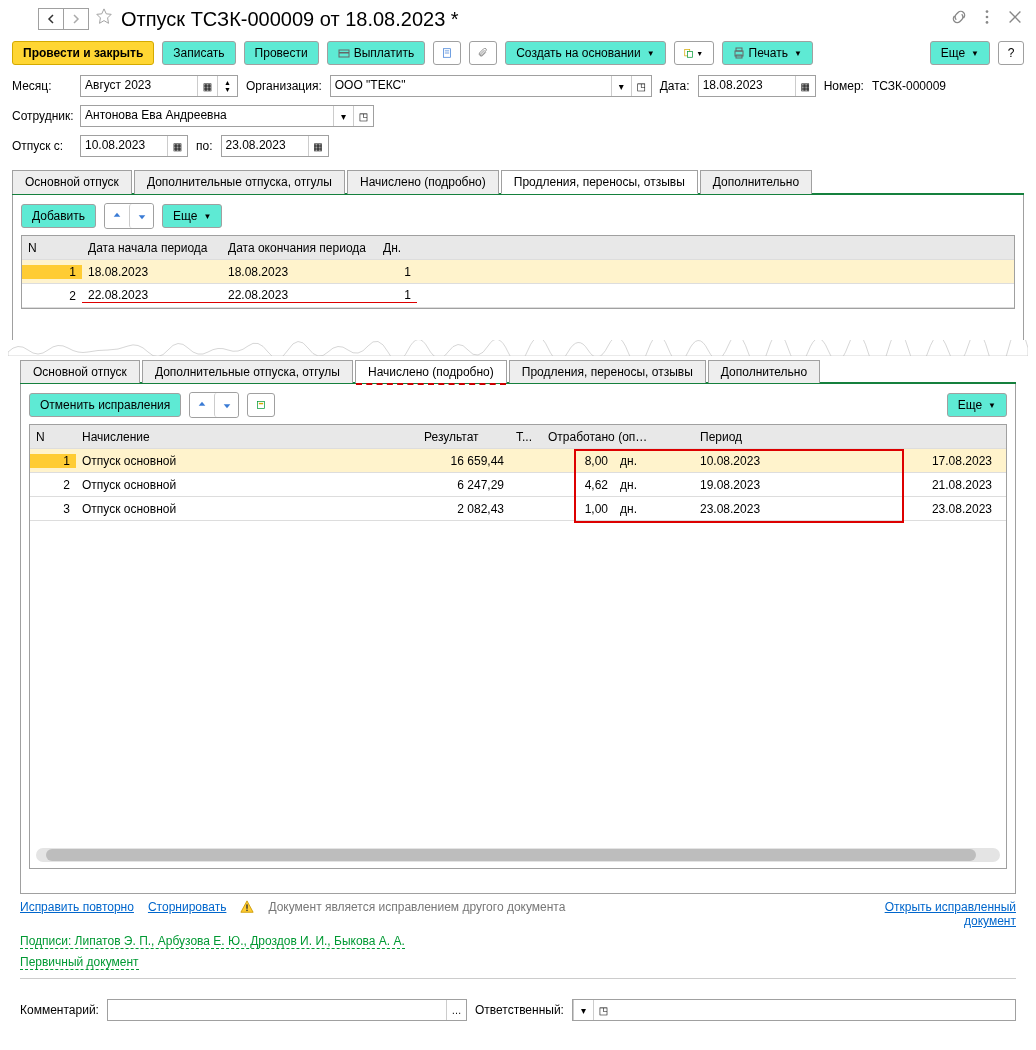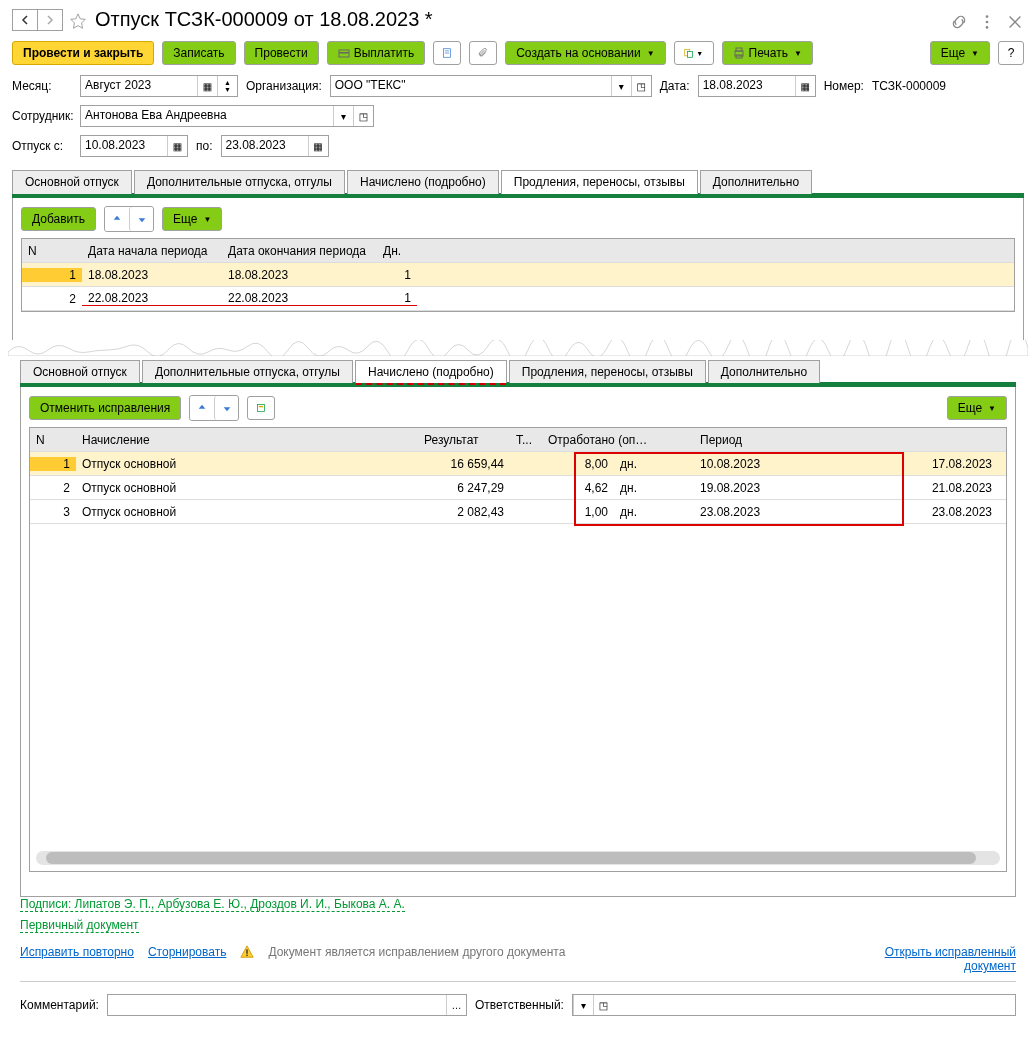--- a/index.html
+++ b/index.html
@@ -1,37 +1,37 @@
 <!DOCTYPE html>
 <html><head>
 <meta charset="utf-8">
 <style>
   * { box-sizing: border-box; margin: 0; padding: 0; font-family: Arial, sans-serif; font-size: 12px; }
   body { background: #fff; width: 1036px; height: 1050px; position: relative; }
   
-  .titlebar { display: flex; align-items: flex-end; padding: 8px 12px 4px 12px; }
+  .titlebar { display: flex; align-items: flex-start; padding: 8px 12px 4px 12px; margin-left: 26px; }
   .nav-btn { width: 26px; height: 22px; border: 1px solid #a0a0a0; background: #fff; display:flex; align-items:center; justify-content:center; cursor:pointer; }
   .nav-btn svg, .icon-btn svg { width: 10px; height: 10px; }
   .title { font-size: 20px; margin-left: 8px; }
   .titlebar-right { margin-left: auto; display:flex; gap:10px; align-items:center; }
   .icon-plain { width:18px; height:18px; display:inline-flex; align-items:center; justify-content:center; color:#666;}
   
   .toolbar { display: flex; align-items:center; gap: 8px; padding: 6px 12px; flex-wrap: nowrap; }
-  .btn { border: 1px solid #a0a0a0; background:#84cc16; padding: 3px 10px; height: 24px; display:flex; align-items:center; gap:4px; cursor:pointer; border-radius:3px; white-space: nowrap;}
+  .btn { border: 1px solid #a0a0a0; background:#5eead4; padding: 3px 10px; height: 24px; display:flex; align-items:center; gap:4px; cursor:pointer; border-radius:3px; white-space: nowrap;}
   .btn.primary { background: #ffd633; border-color:#d4aa00; font-weight:bold; }
   .btn .arrow { font-size:8px; margin-left:2px;}
   .icon-btn { border:1px solid #a0a0a0; background:#fff; width:28px; height:24px; display:flex; align-items:center; justify-content:center; border-radius:3px; cursor:pointer;}
   
   .form-row { display:flex; align-items:center; gap:8px; padding: 4px 12px; }
   .label { font-size:12px; }
   .input-wrap { display:flex; border:1px solid #a0a0a0; height:22px; background:#fff; }
   .input-wrap .val { padding:2px 4px; flex:1; }
   .input-wrap .ico { width:20px; border-left:1px solid #ccc; display:flex; align-items:center; justify-content:center; font-size:10px; cursor:pointer; }
   
-  .tabs { display:flex; border-bottom:5px solid #15803d; margin: 8px 12px 0 12px; }
+  .tabs { display:flex; border-bottom:2px solid #15803d; margin: 8px 12px 0 12px; }
   .tab { border:1px solid #a0a0a0; border-bottom:none; padding:4px 12px; margin-right:2px; background:#eee; cursor:pointer; position:relative; bottom:-1px;}
   .tab.active { background:#fff; border-bottom:1px solid #fff; }
   .tab.active.dashed { border-bottom: none;}
   .tab.active.dashed::after { content:''; position:absolute; left:0; right:0; bottom:-2px; border-bottom:2px dashed #cc0000;}
   .tabcontent { border:1px solid #a0a0a0; border-top:none; margin:0 12px; padding:8px; }
   .section-msg { color: #009933; margin:4px 0 8px 0; }
   .tbl-toolbar { display:flex; align-items:center; gap:8px; margin-bottom:6px;}
   .search-wrap { margin-left:auto; border:1px solid #ccc; height:24px; width:230px; display:flex; align-items:center; padding:0 4px; color:#999;}
   .search-wrap .clr{ margin-left:auto; cursor:pointer;}
   
@@ -48,21 +48,21 @@
   .panel2 .tabcontent { margin:0 12px; height:510px; position:relative; }
   .grid2-wrap { border:1px solid #a0a0a0; height:445px; position:relative; overflow:hidden;}
   .red-box { position:absolute; border:2px solid #dd0000; top:24px; height:74px; pointer-events:none;}
   .hscroll { position:absolute; left:6px; right:6px; bottom:6px; height:14px; border-radius:7px; background:#e4e4e4;}
   .hscroll .thumb { position:absolute; left:10px; top:1px; height:12px; border-radius:6px; width:930px; background:#bdbdbd;}
   .links-row { padding:6px 12px; display:flex; gap:14px; align-items:flex-start; font-size:12px;}
   .link { color:#0066cc; text-decoration:underline; cursor:pointer; }
   .link.green { color:#009933; }
   .warn-text { color:#777; }
   .warn-ico { width:14px; height:14px; }
-  .comment-row { padding:4px 12px; display:flex; align-items:center; gap:8px; margin-top:8px;}
+  .comment-row { padding:4px 12px; display:flex; align-items:center; gap:8px; margin-top:16px;}
   .small-hr { border:none; border-top:1px solid #ccc; margin:2px 12px 0 12px;}
 </style>
 </head>
 <body>
 
 <div class="titlebar">
   <div class="nav-btn">
       <svg viewBox="0 0 10 10">
         <path d="M7 1 L3 5 L7 9" fill="none" stroke="#333" stroke-width="1.5"></path>
       </svg>
@@ -323,35 +323,35 @@
         <div class="gc" style="flex:1;text-align:right;padding-right:14px">23.08.2023</div>
       </div>
       <div class="red-box" style="left:544px; width:330px;"></div>
       <div class="hscroll">
           <div class="thumb"></div>
         </div>
     </div>
   </div>
 
   
-  <div class="links-row" style="padding-top:0; flex-direction:column; gap:6px; align-items:flex-start;">
-    <span class="link green" style="max-width:400px; border-bottom:1px dashed #009933; text-decoration:none;">Подписи: Липатов Э. П., Арбузова Е. Ю., Дроздов И. И., Быкова А. А.</span>
-    <span class="link green" style="border-bottom:1px dashed #009933; text-decoration:none;">Первичный документ</span>
-  </div>
   <div class="links-row">
     <span class="link">Исправить повторно</span>
     <span class="link">Сторнировать</span>
     <svg class="warn-ico" viewBox="0 0 16 16">
         <path d="M8 1L15 14H1z" fill="#ffcc33" stroke="#cc9900"></path>
         <rect x="7.2" y="5" width="1.6" height="5" fill="#333"></rect>
         <rect x="7.2" y="11" width="1.6" height="1.6" fill="#333"></rect>
       </svg>
     <span class="warn-text">Документ является исправлением другого документа</span>
     <span class="link" style="margin-left:auto;text-align:right;max-width:160px">Открыть исправленный документ</span>
   </div>
+  <div class="links-row" style="padding-top:0; flex-direction:column; gap:6px; align-items:flex-start;">
+    <span class="link green" style="max-width:400px; border-bottom:1px dashed #009933; text-decoration:none;">Подписи: Липатов Э. П., Арбузова Е. Ю., Дроздов И. И., Быкова А. А.</span>
+    <span class="link green" style="border-bottom:1px dashed #009933; text-decoration:none;">Первичный документ</span>
+  </div>
   <hr class="small-hr">
   <div class="comment-row">
     <span class="label">Комментарий:</span>
     <div class="input-wrap" style="flex:1; max-width:360px;">
         <span class="val"></span>
         <span class="ico">…</span>
       </div>
     <span class="label">Ответственный:</span>
     <div class="input-wrap" style="flex:1">
         <span class="ico">▾</span>

